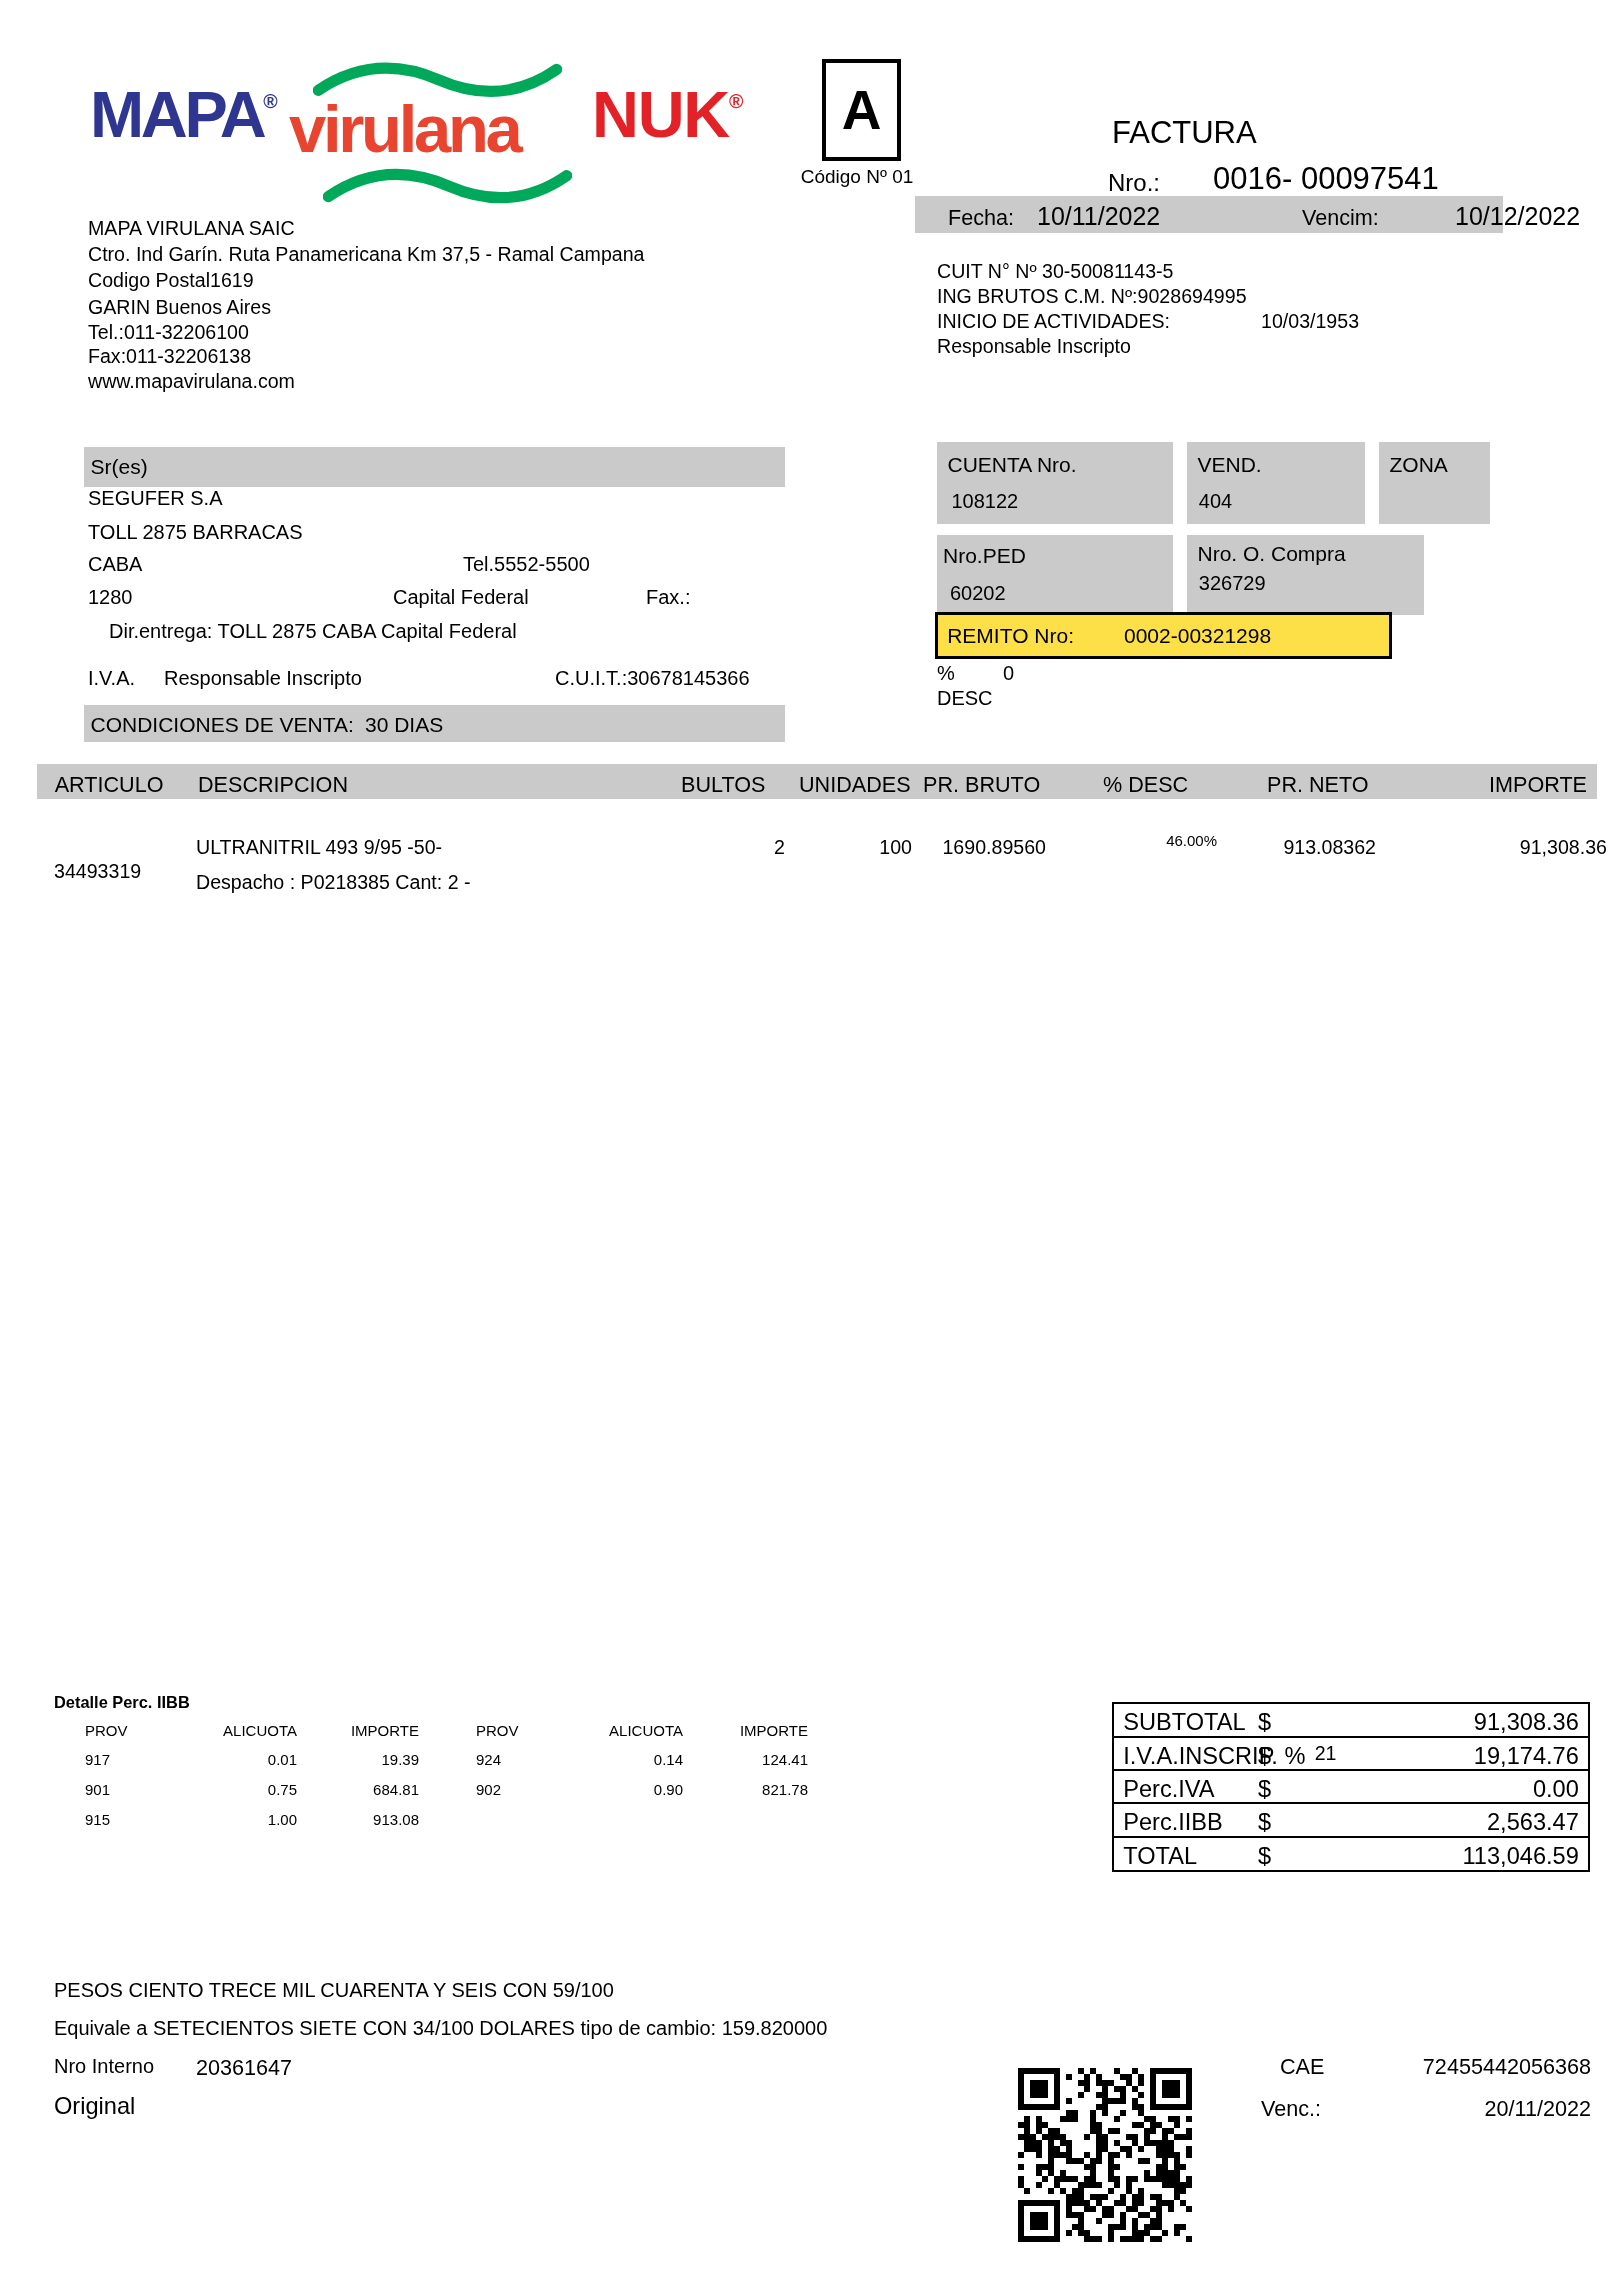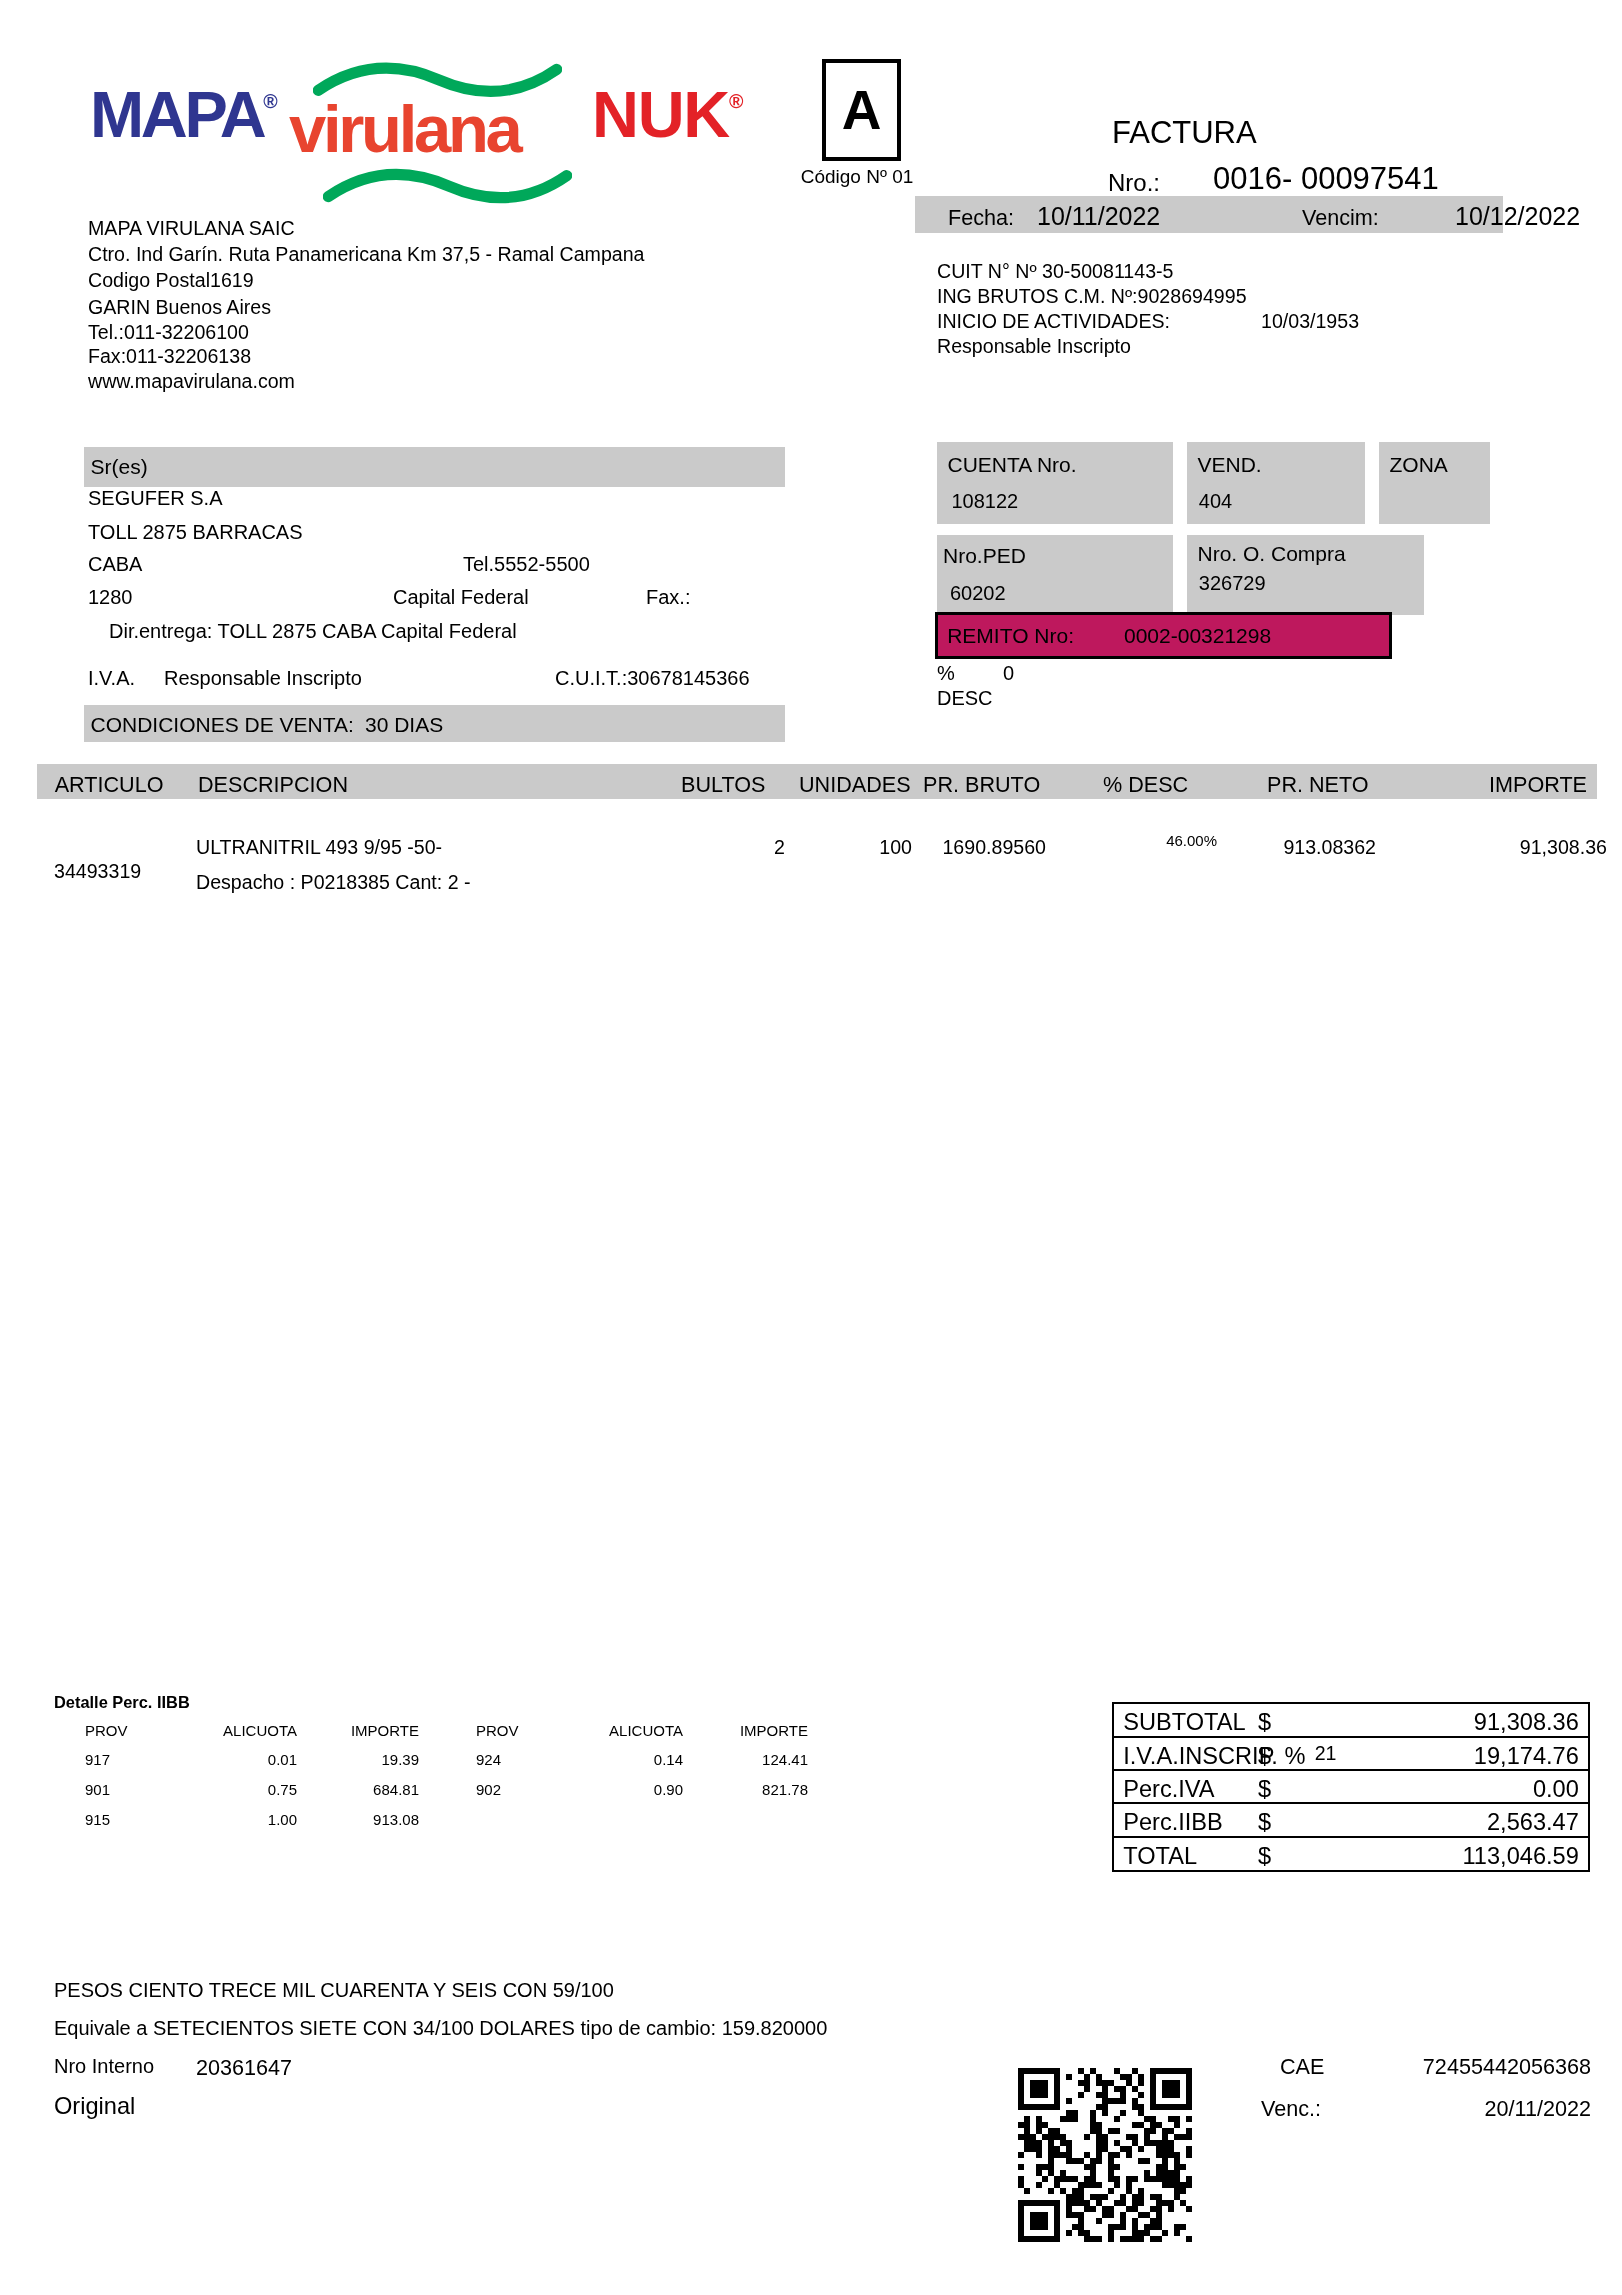--- a/index.html
+++ b/index.html
@@ -13,21 +13,21 @@
   .f32{font-size:21px;} .f33{font-size:21.6px;}
   .f36{font-size:23.6px;} .f37{font-size:24px;} .f38{font-size:25px;} .f48{font-size:31px;} .f23{font-size:15px;}
   .f25b{font-size:16.4px;font-weight:bold;}
   .logo-mapa{font-size:65px;font-weight:bold;letter-spacing:-3.3px;color:#2f3690;}
   .logo-viru{font-size:67px;font-weight:bold;letter-spacing:-3.3px;color:#e8442f;}
   .logo-nuk{font-size:65px;font-weight:bold;letter-spacing:-1.3px;color:#e32227;}
   .reg{font-size:19.6px;vertical-align:29px;letter-spacing:0;}
   .abox{border:4.6px solid #000;width:71px;height:94px;text-align:center;}
   .abox span{font-size:55px;font-weight:bold;line-height:94px;}
   .refbox{position:absolute;}
-  .remito{border:3.3px solid #000;background:#be185d;}
+  .remito{border:3.3px solid #000;background:#fde047;}
   .trow{position:absolute;width:478px;height:36px;border:2.6px solid #000;box-sizing:border-box;
         background:#fff;}
   .trow .lbl{position:absolute;left:9.2px;top:5.2px;font-size:23.6px;white-space:nowrap;}
   .trow .cur{position:absolute;left:144px;top:5.2px;font-size:23.6px;}
   .trow .val{position:absolute;right:9.2px;top:5.2px;font-size:23.6px;text-align:right;white-space:nowrap;}
   .sup21{font-size:19.6px;position:relative;top:-3.9px;margin-left:9.2px;}
 </style>
 </head>
 <body>
 

